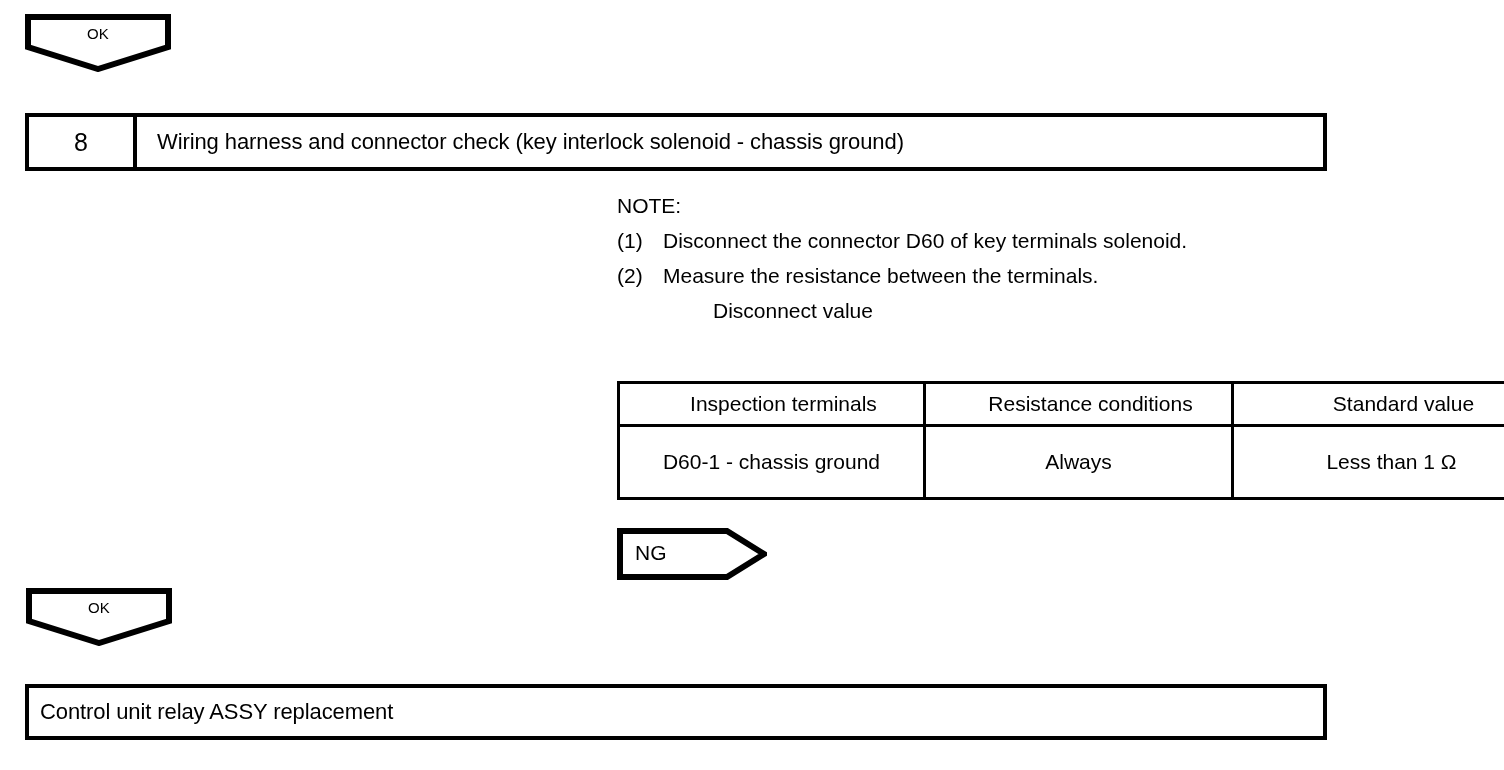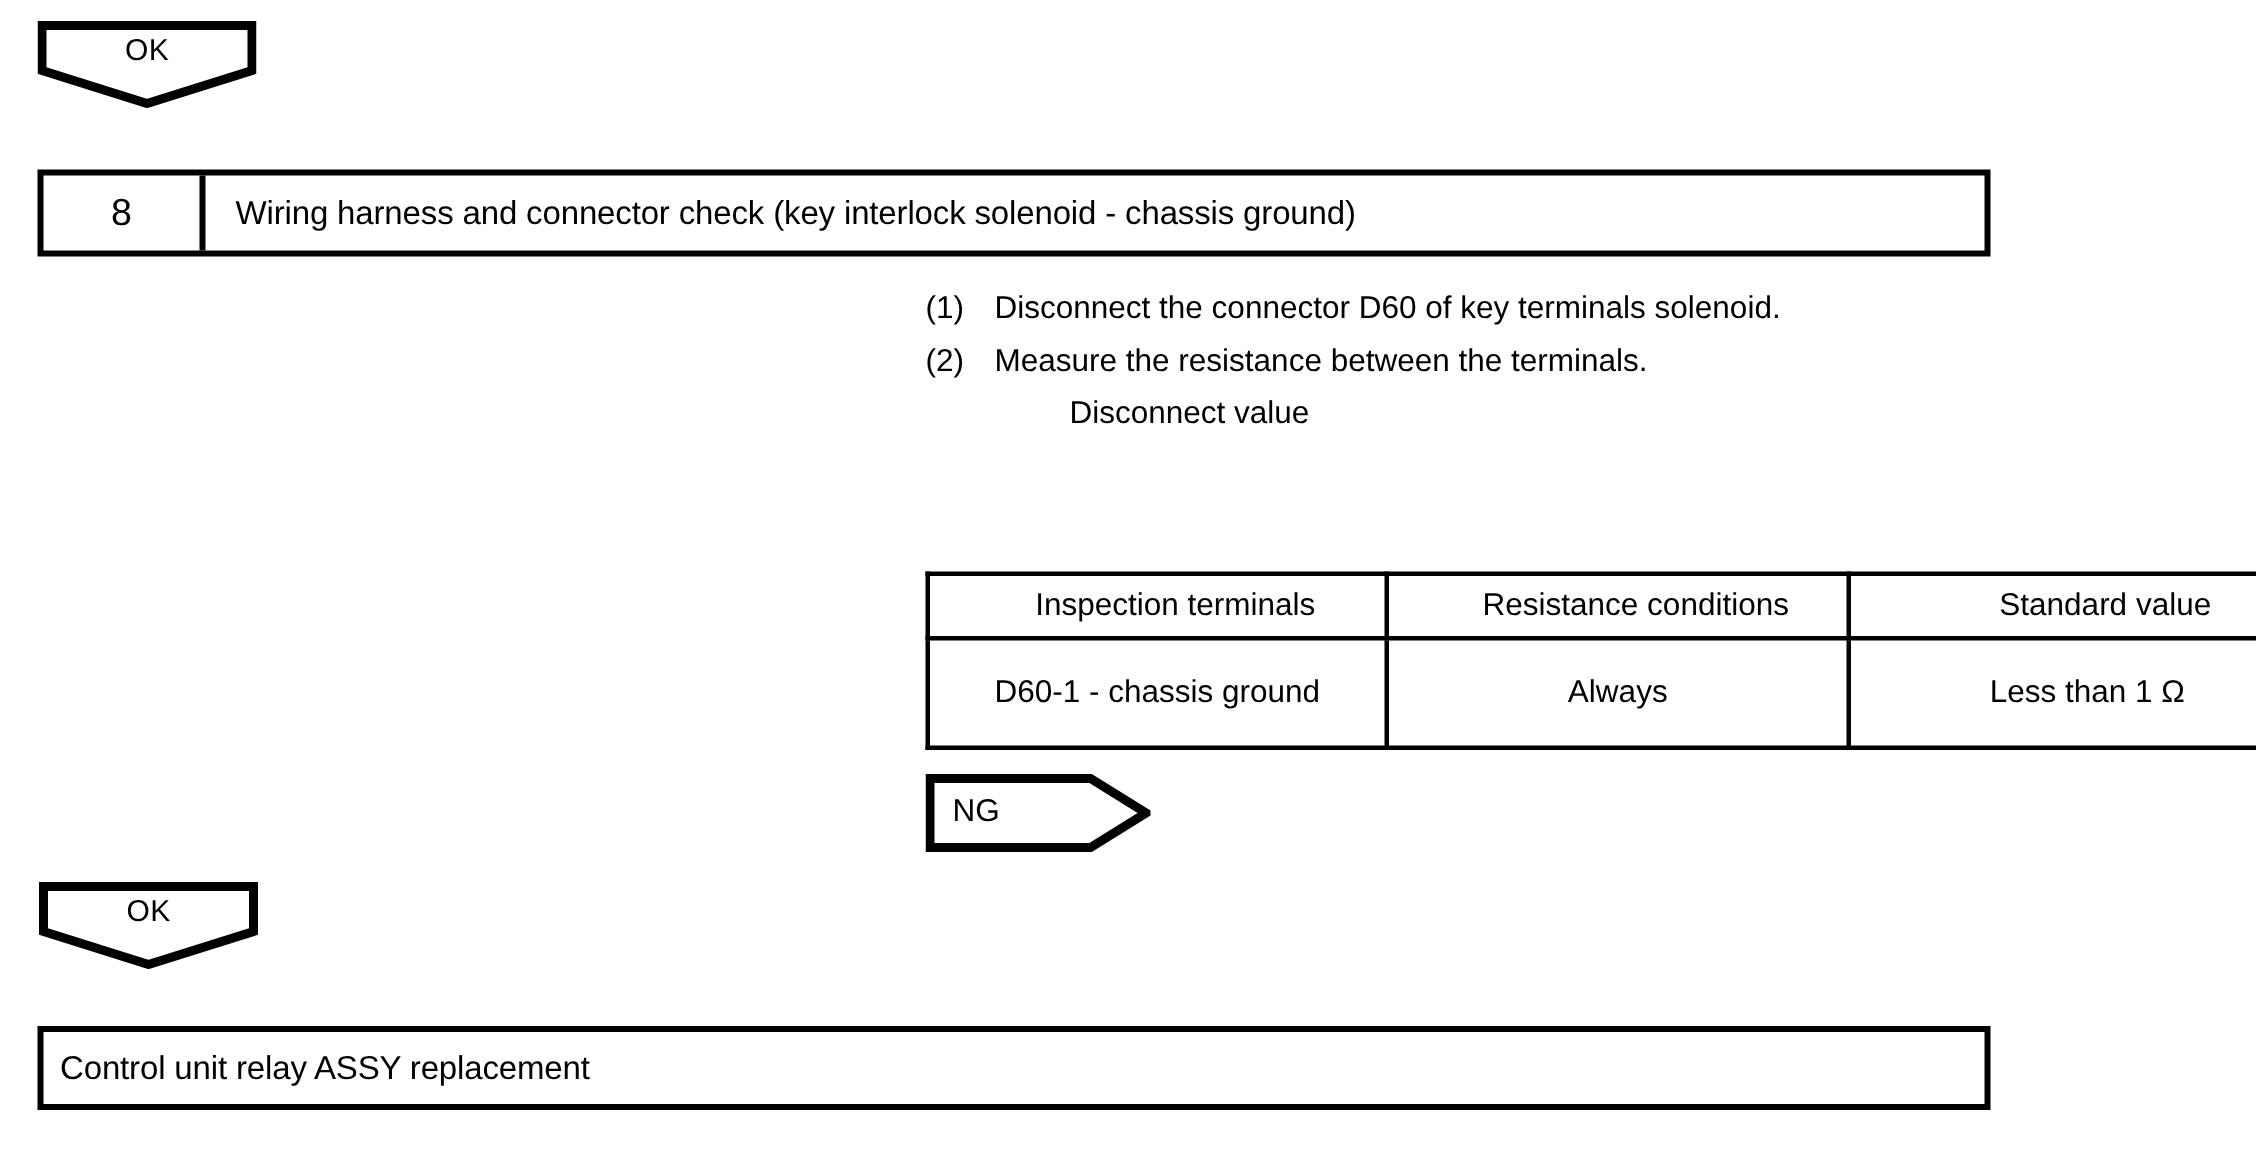--- a/index.html
+++ b/index.html
@@ -30,21 +30,21 @@
     width: 146px;
     height: 58px;
   }
   .ok-pent svg { display: block; }
   .ok-pent .pent-label {
     position: absolute;
     left: 0;
     top: 6px;
     width: 146px;
     text-align: center;
-    font-size: 20px;
+    font-size: 15px;
     line-height: 28px;
     letter-spacing: 0.2px;
   }
 
   
   .ng-pent {
     position: absolute;
     width: 150px;
     height: 52px;
   }
@@ -151,20 +151,21 @@
     </svg>
     <span class="pent-label">OK</span>
   </div>
 
   <div class="step-bar" style="left:25px; top:113px; width:1302px; height:58px;">
     <div class="step-num">8</div>
     <div class="step-title">Wiring harness and connector check (key interlock solenoid - chassis ground)</div>
   </div>
 
   <div class="note-block" style="left:617px; top:188px;">
+    <span class="note-line">NOTE:</span>
     <span class="note-num-line">
       <span class="note-num">(1)</span>
       <span>Disconnect the connector D60 of key terminals solenoid.</span>
     </span>
     <span class="note-num-line">
       <span class="note-num">(2)</span>
       <span>Measure the resistance between the terminals.</span>
     </span>
     <span class="note-indent">Disconnect value</span>
   </div>
@@ -179,21 +180,21 @@
     </thead>
     <tbody>
       <tr>
         <td>D60-1 - chassis ground</td>
         <td>Always</td>
         <td>Less than 1 Ω</td>
       </tr>
     </tbody>
   </table>
 
-  <div class="ng-pent" style="left:617px; top:516px;">
+  <div class="ng-pent" style="left:617px; top:528px;">
     <svg width="150" height="52" viewBox="0 0 150 52" aria-hidden="true">
       <polygon points="3,3 110,3 147,26 110,49 3,49" fill="#ffffff" stroke="#000000" stroke-width="6" stroke-linejoin="miter"></polygon>
     </svg>
     <span class="pent-label">NG</span>
   </div>
 
 
   <div class="ok-pent" style="left:26px; top:588px;">
     <svg width="146" height="58" viewBox="0 0 146 58" aria-hidden="true">
       <polygon points="3,3 143,3 143,33 73,55 3,33" fill="#ffffff" stroke="#000000" stroke-width="6" stroke-linejoin="miter"></polygon>

